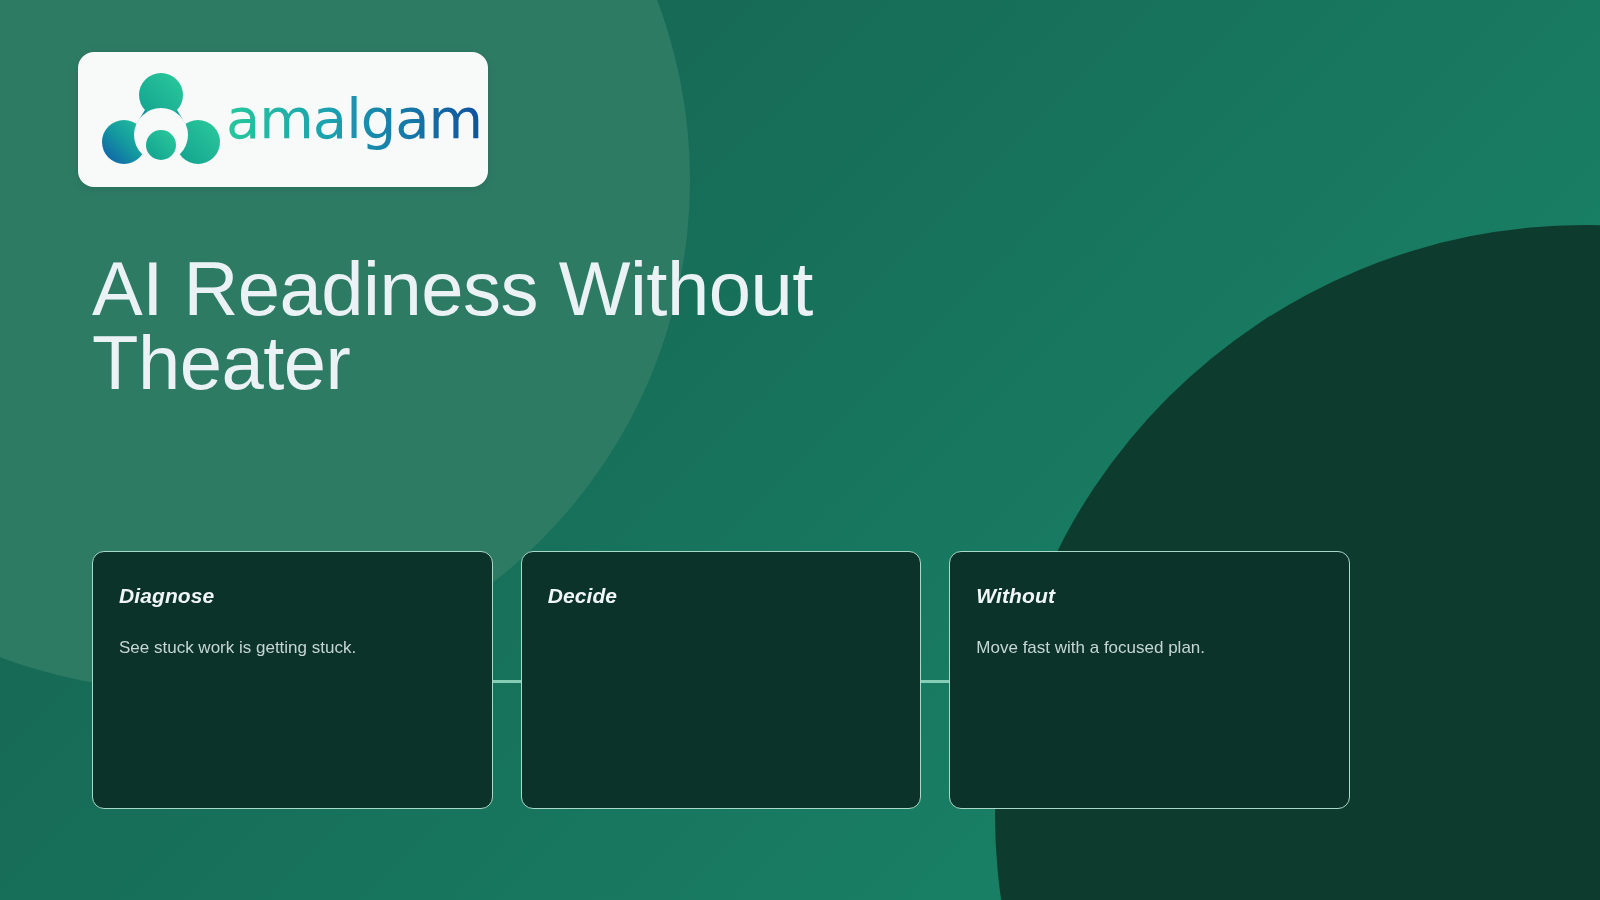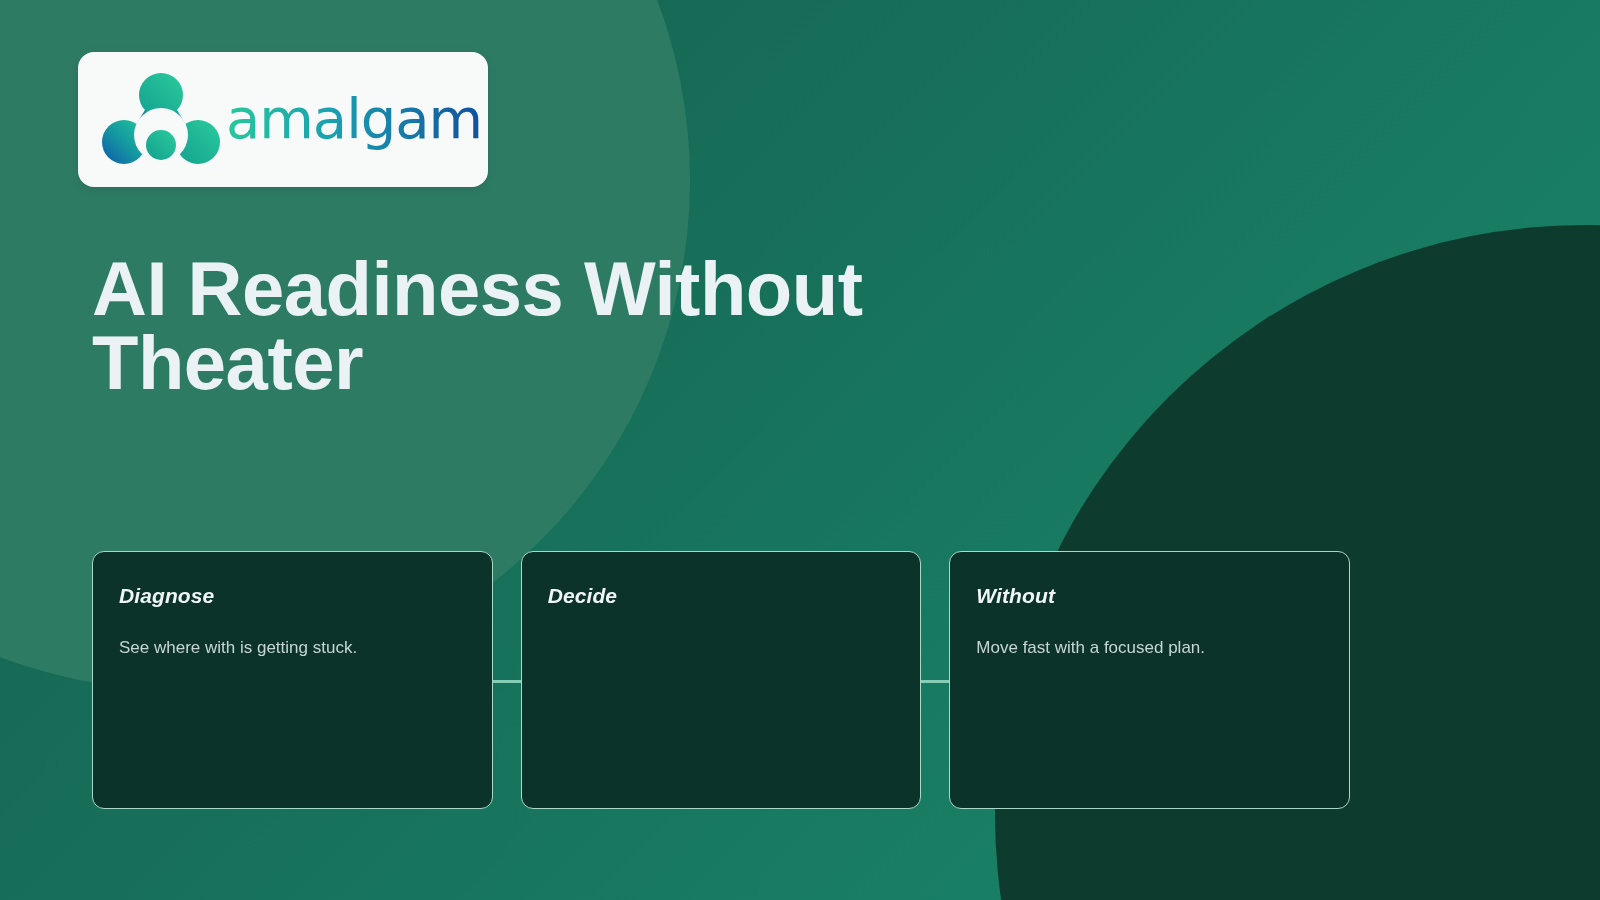--- a/index.html
+++ b/index.html
@@ -75,21 +75,21 @@
   .headline {
     position: absolute;
     left: 92px;
     top: 252px;
     width: 1100px;
   }
   .title {
     margin: 0;
     font-size: 76px;
     line-height: 0.98;
-    font-weight: 700;
+    font-weight: 400;
     letter-spacing: -0.5px;
     color: #eaf2f5;
     max-width: 860px;
   }
   .subtitle {
     margin: 22px 0 0 0;
     font-size: 43px;
     line-height: 1.08;
     font-weight: 400;
     color: #d2e2e4;
@@ -181,21 +181,21 @@
   </div>
 
   <div class="headline">
     <h1 class="title">AI Readiness Without Theater</h1>
   </div>
 
   <div class="cards">
 
     <div class="card">
       <h2 class="card-title">Diagnose</h2>
-      <p class="card-body">See where with is getting stuck.</p>
+      <p class="card-body">See stuck work is getting stuck.</p>
     </div>
 
     <div class="connector"></div>
 
     <div class="card">
       <h2 class="card-title">Decide</h2>
     </div>
 
     <div class="connector"></div>
 

